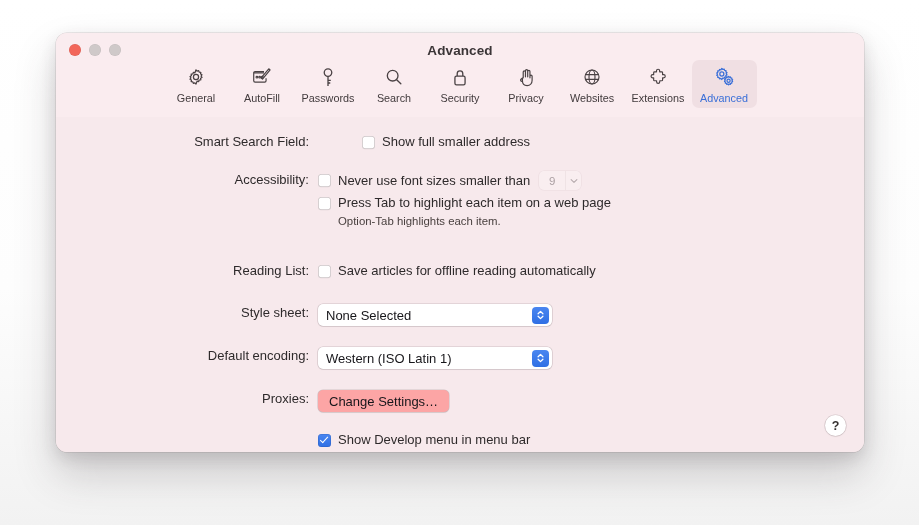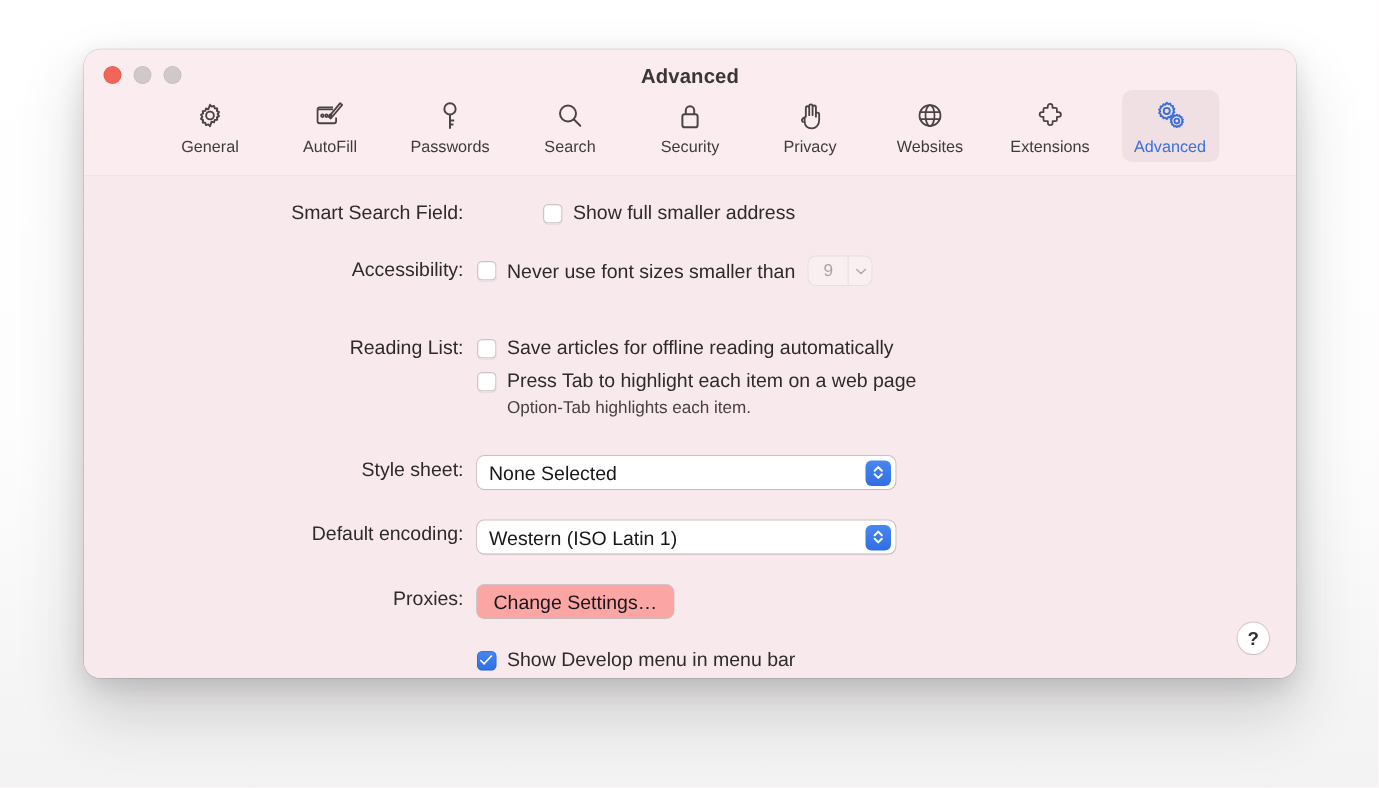--- a/index.html
+++ b/index.html
@@ -58,21 +58,21 @@
     color: #3b3537;
     letter-spacing: 0.1px;
   }
 
   .toolbar {
     position: absolute;
     left: 0; right: 0; top: 27px;
     display: flex;
     justify-content: center;
     align-items: flex-start;
-    gap: 15px;
+    gap: 1px;
   }
   .tab {
     width: 65px;
     padding: 5px 2px 4px 2px;
     border-radius: 7px;
     display: flex;
     flex-direction: column;
     align-items: center;
     gap: 4px;
     cursor: default;
@@ -181,21 +181,21 @@
     font-size: 11.4px;
     color: #49403f;
     margin-left: 20px;
     margin-top: 2px;
     line-height: 15px;
   }
 
   
   .popup {
     position: relative;
-    width: 279px;
+    width: 234px;
     height: 22px;
     background: #ffffff;
     border-radius: 5px;
     box-shadow: 0 0 0 0.6px rgba(120,100,105,0.30),
                 0 0.5px 1px rgba(0,0,0,0.07);
     display: flex;
     align-items: center;
     padding-left: 8px;
   }
   .popup .pval {
@@ -397,38 +397,38 @@
             <span class="mval">9</span>
             <span class="mchev">
               <svg width="8" height="6" viewBox="0 0 10 7" fill="none" stroke="currentColor" stroke-width="1.3" stroke-linecap="round" stroke-linejoin="round">
                 <path d="M1.4 1.8L5 5.2l3.6-3.4"></path>
               </svg>
             </span>
           </div>
         </div>
       </div>
 
-      <div class="row r-reading">
-        <div class="label">Reading List:</div>
-        <div class="field">
-          <div class="cbwrap">
-            <span class="checkbox"></span>
-            <span class="cblabel">Save articles for offline reading automatically</span>
-          </div>
-        </div>
-      </div>
-
       <div class="row r-access2">
         <div class="label"></div>
         <div class="field" style="flex-direction:column;align-items:flex-start;">
           <div class="cbwrap">
             <span class="checkbox"></span>
             <span class="cblabel">Press Tab to highlight each item on a web page</span>
           </div>
           <div class="subnote">Option-Tab highlights each item.</div>
+        </div>
+      </div>
+
+      <div class="row r-reading">
+        <div class="label">Reading List:</div>
+        <div class="field">
+          <div class="cbwrap">
+            <span class="checkbox"></span>
+            <span class="cblabel">Save articles for offline reading automatically</span>
+          </div>
         </div>
       </div>
 
       <div class="row r-style">
         <div class="label">Style sheet:</div>
         <div class="field">
           <div class="popup">
             <span class="pval">None Selected</span>
             <span class="pchev">
               <svg width="9" height="12" viewBox="0 0 10 14" fill="none" stroke="currentColor" stroke-width="1.5" stroke-linecap="round" stroke-linejoin="round">

